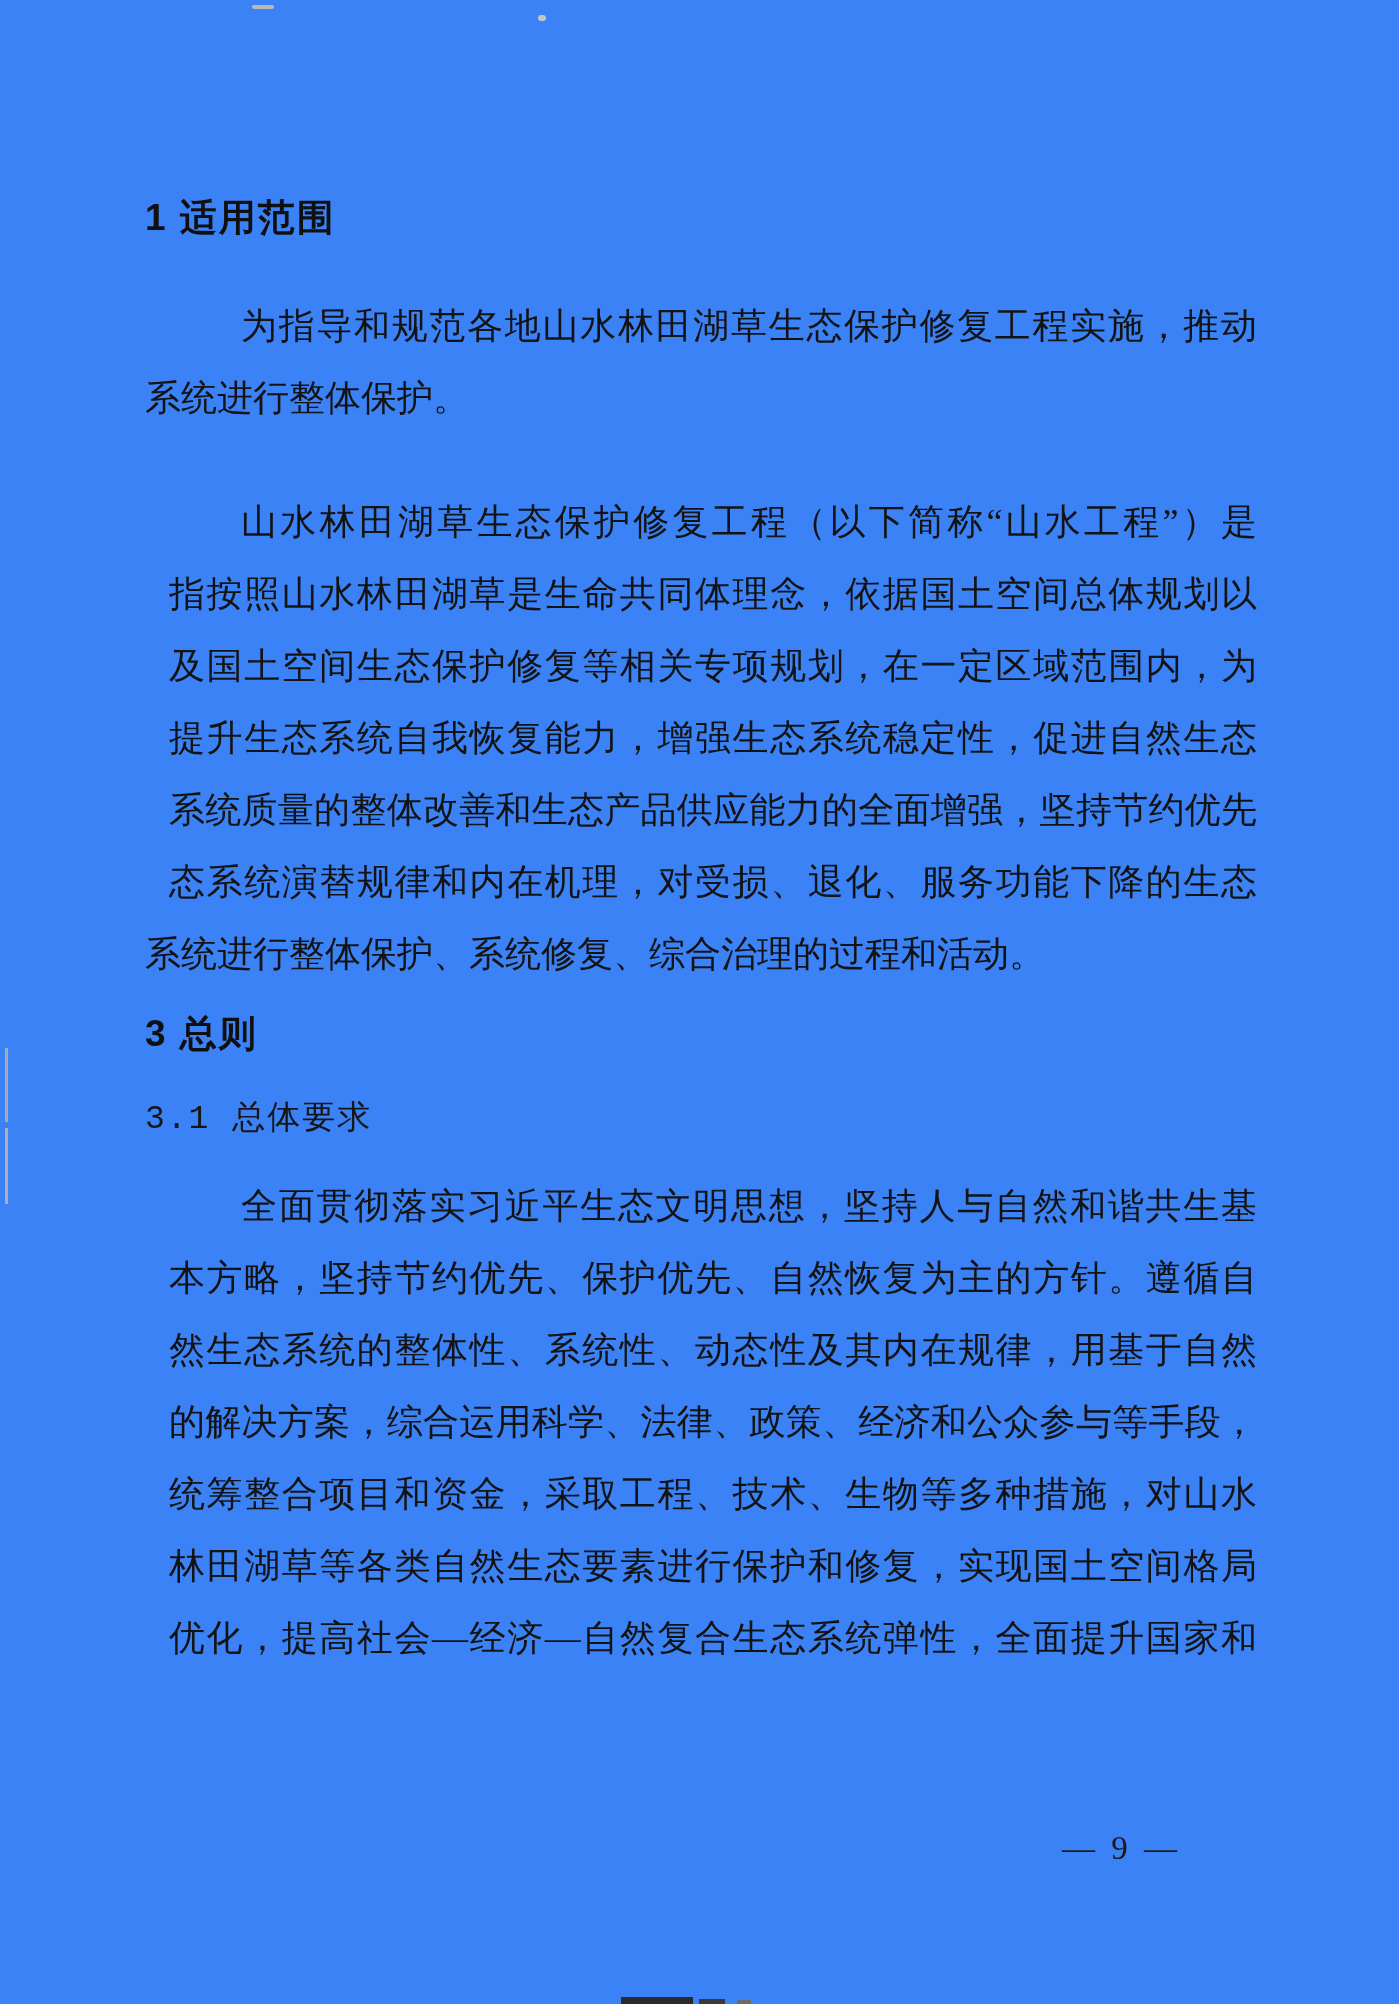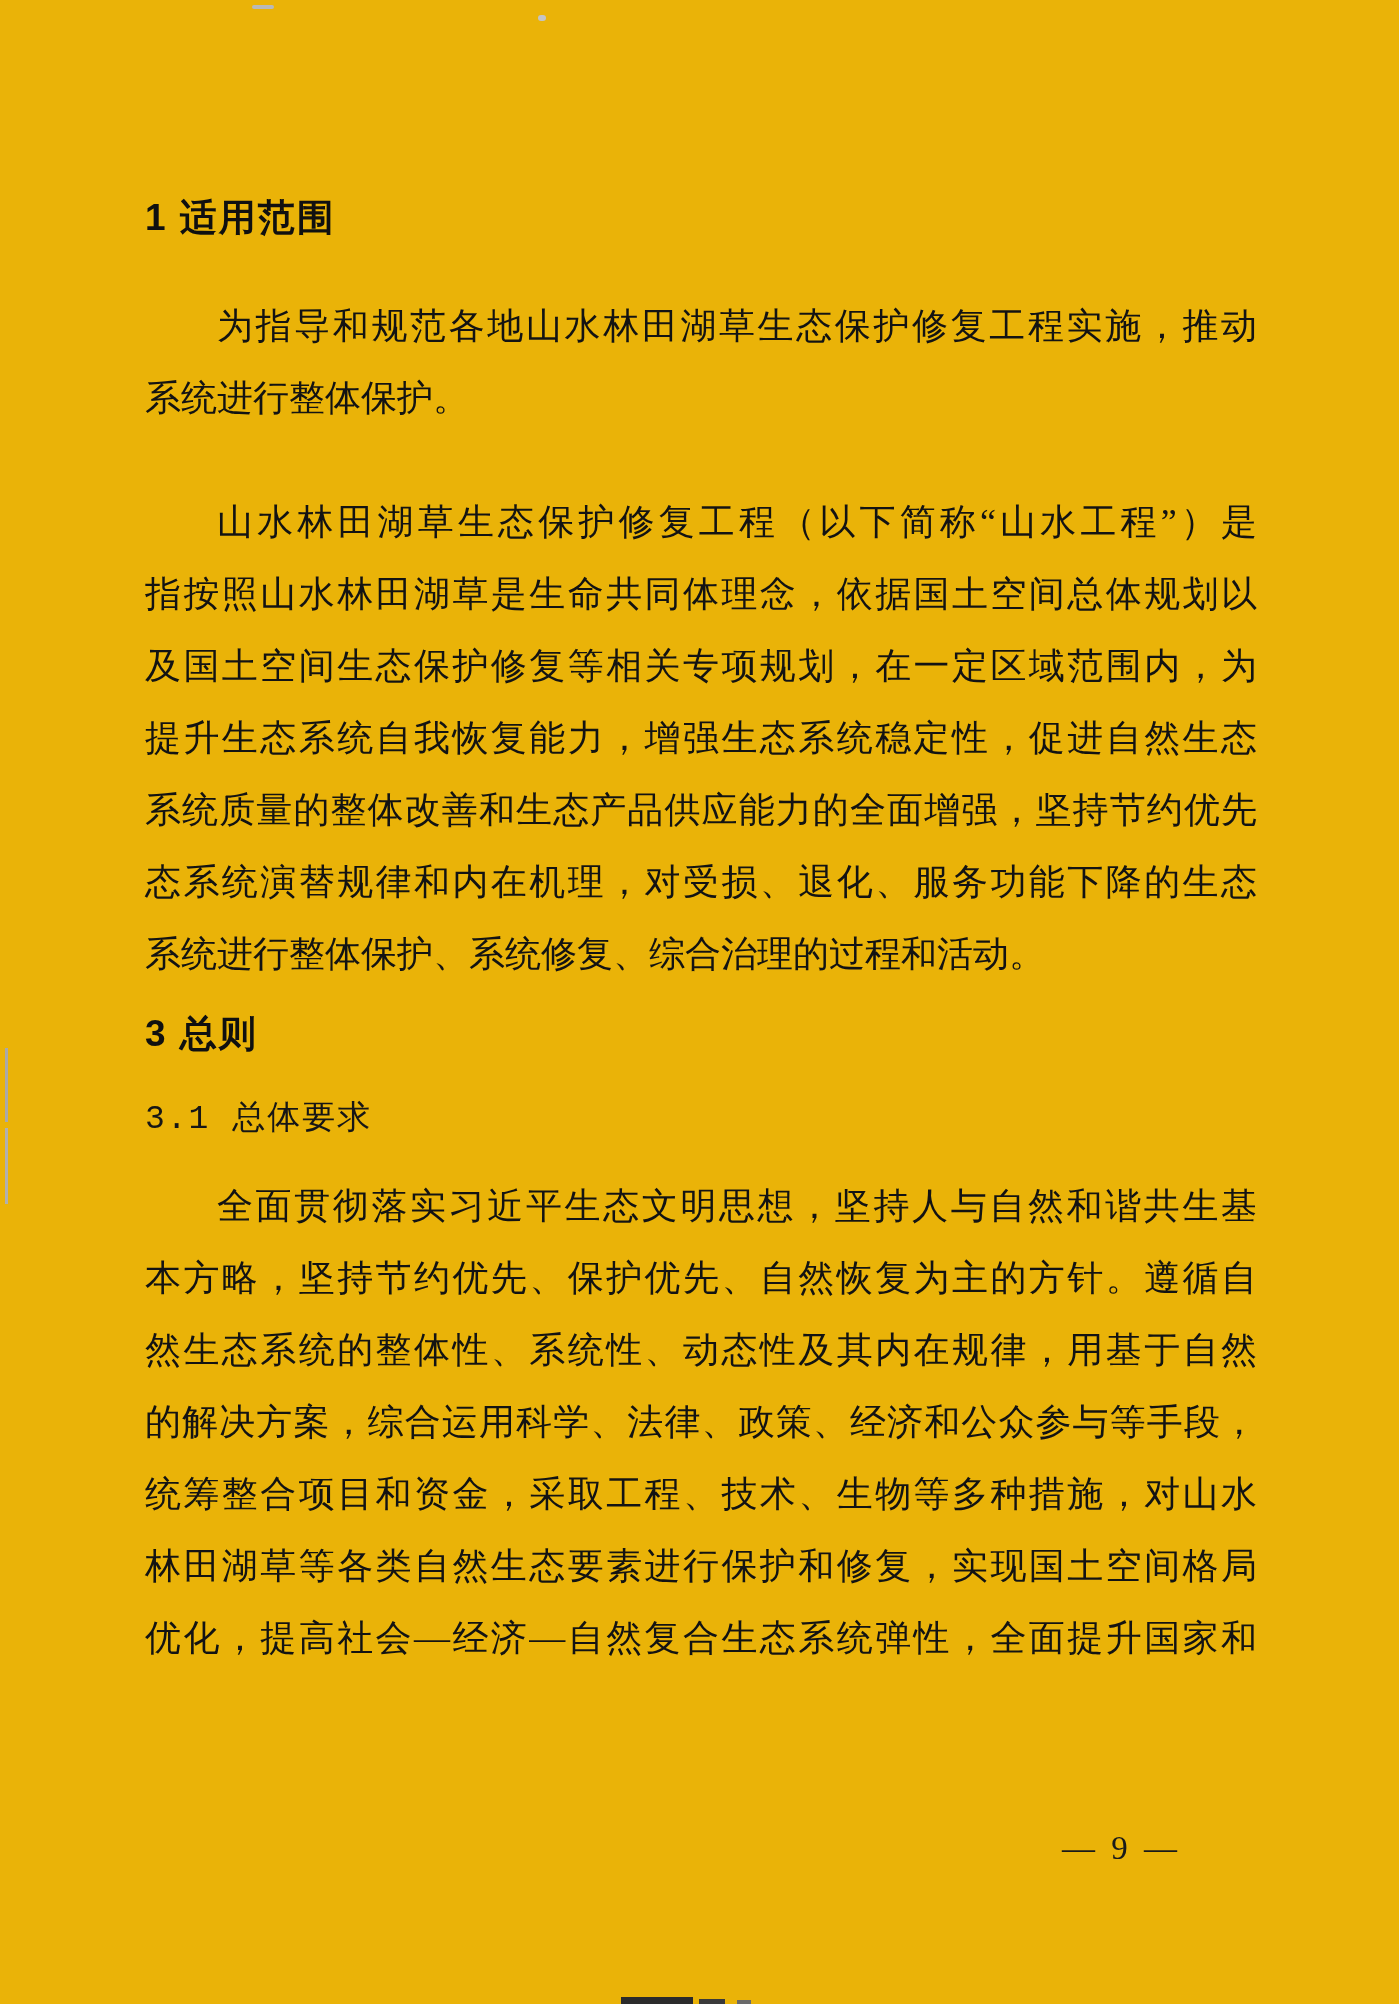--- a/index.html
+++ b/index.html
@@ -5,21 +5,21 @@
   html, body { margin: 0; padding: 0; }
   body {
     background: #e8e8e8;
     font-family: "Liberation Serif", "DejaVu Serif", serif;
   }
   .page {
     position: relative;
     width: 1399px;
     height: 2004px;
     margin: 0 auto;
-    background: #eab308;
+    background: #3b82f6;
     color: #141414;
     overflow: hidden;
   }
   .content {
     position: absolute;
     left: 145px;
     right: 142px;
     top: 0;
   }
   .h-num {
@@ -51,20 +51,21 @@
     line-height: 72px;
     height: 72px;
     white-space: nowrap;
     color: #131313;
   }
   .line.fill {
     white-space: normal;
     text-align: justify;
     text-align-last: justify;
     text-justify: inter-character;
+    margin-left: 24px;
   }
   .line.indent { text-indent: 72px; }
   .page-number {
     position: absolute;
     top: 1828px;
     right: 218px;
     font-size: 33px;
     line-height: 40px;
     letter-spacing: 4px;
     color: #1a1a1a;

